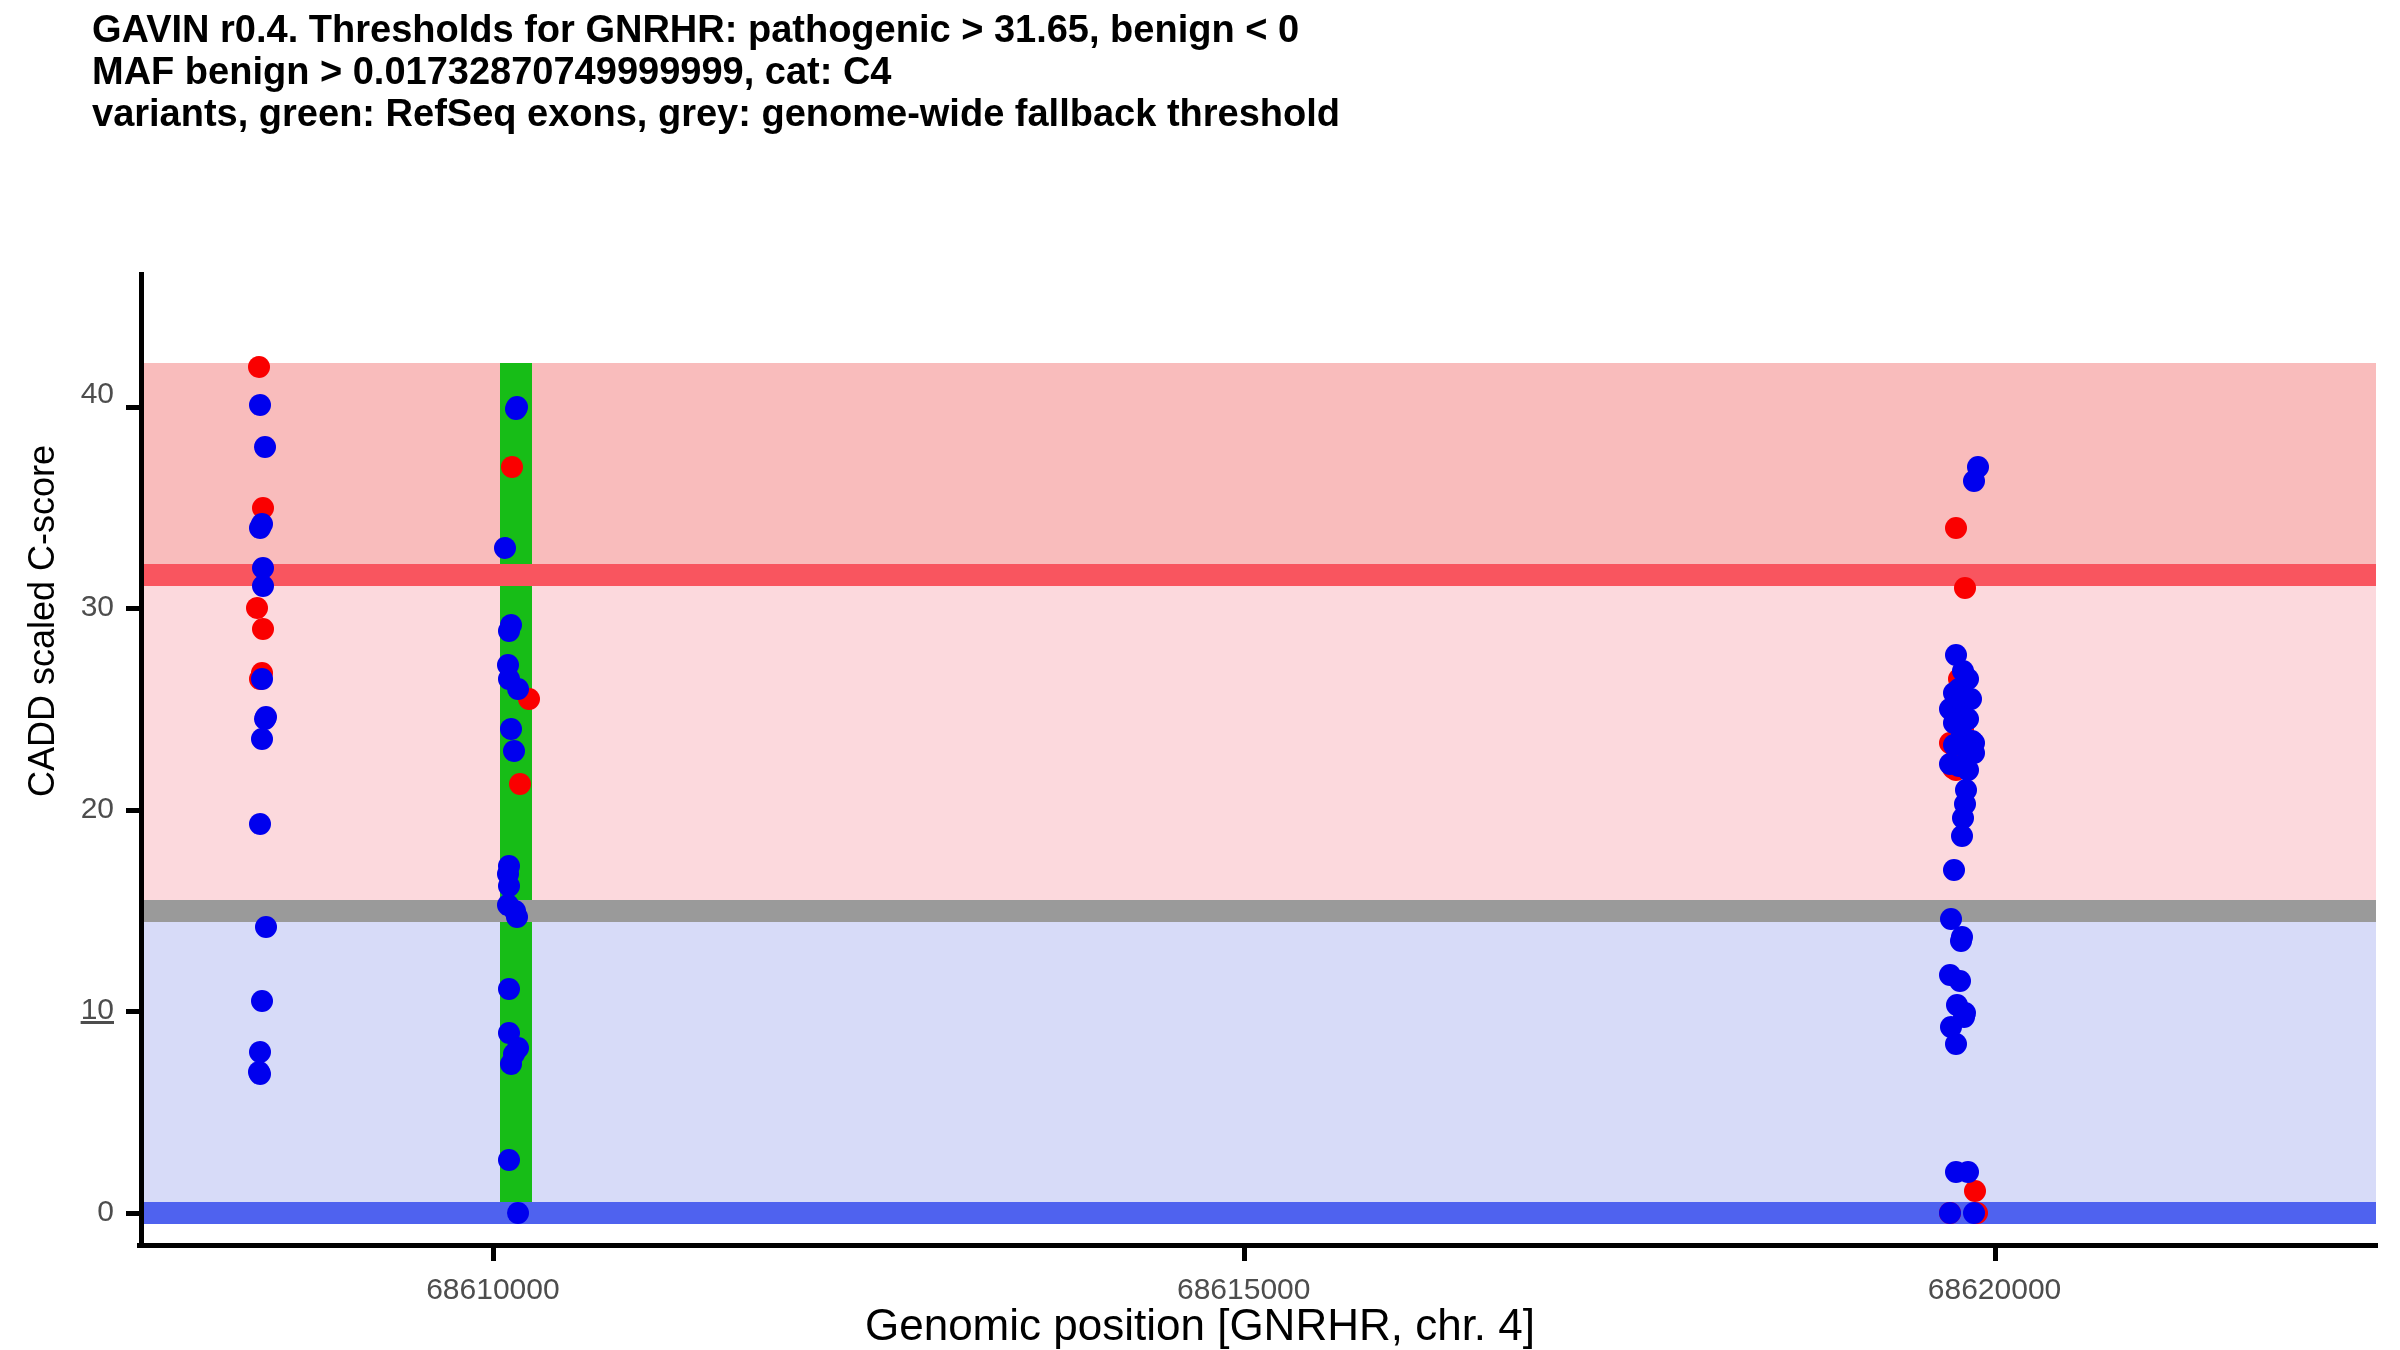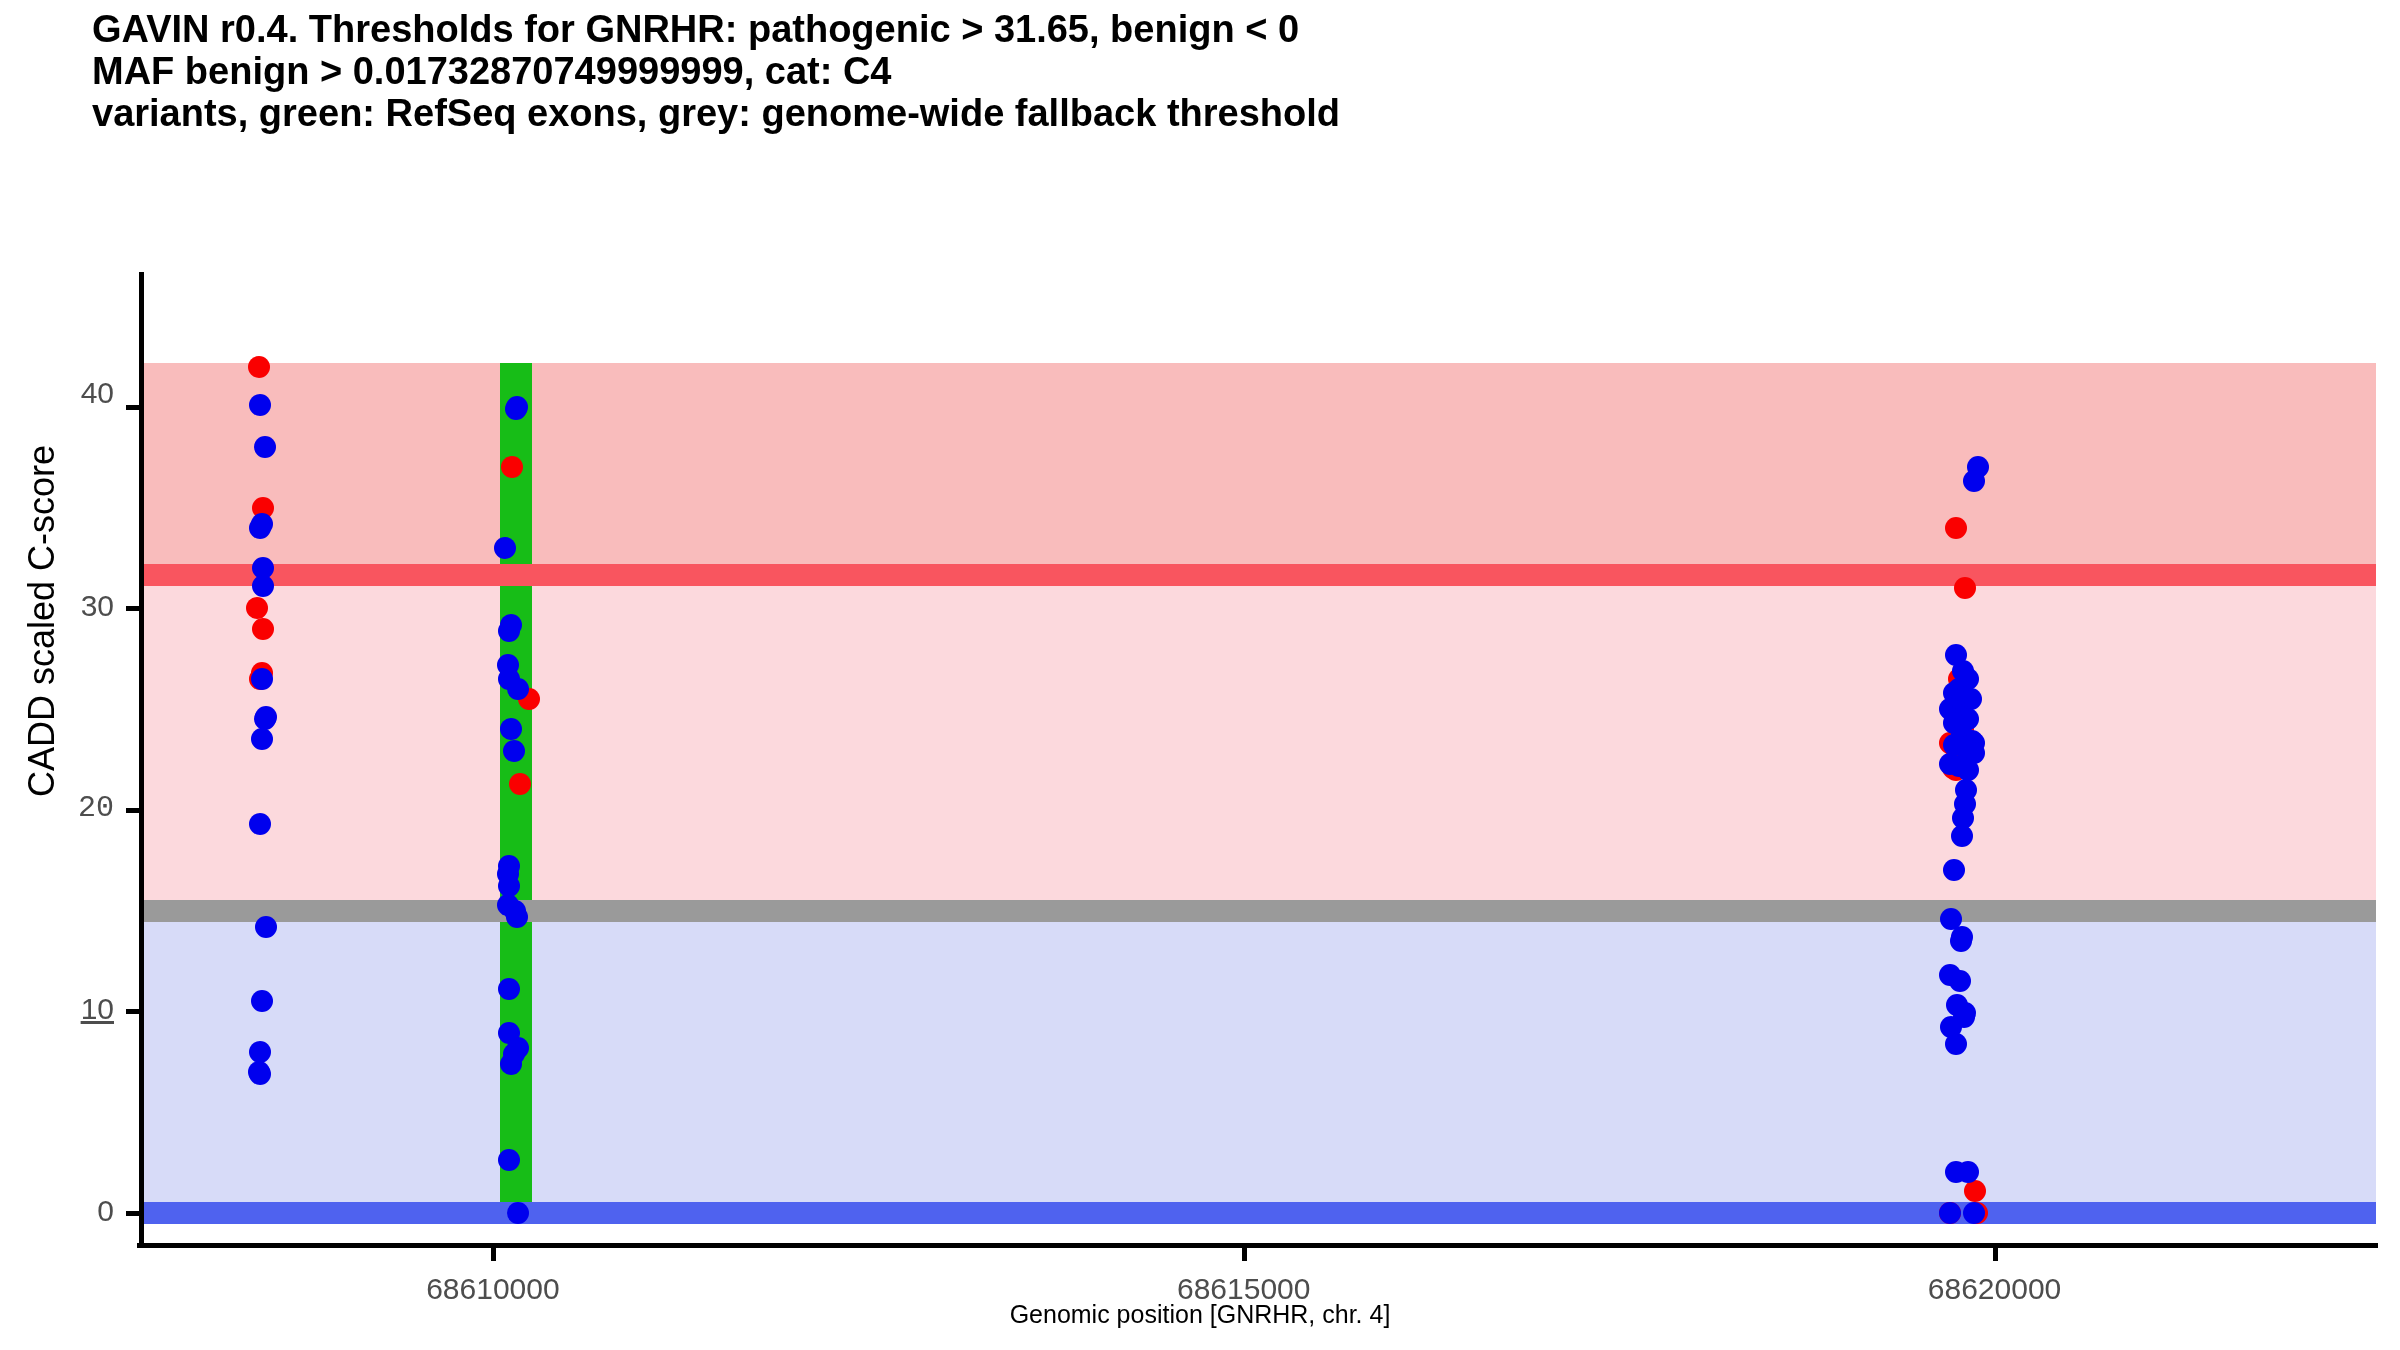--- a/index.html
+++ b/index.html
@@ -30,21 +30,21 @@
 
   .tick{position:absolute;background:#000000;}
   .ytick{width:13px;height:5px;left:126px;}
   .xtick{height:13px;width:5px;top:1248px;}
 
   .ylabel-txt{position:absolute;right:2286px;font-size:30px;color:#4d4d4d;text-align:right;white-space:nowrap;}
   .xlabel-txt{position:absolute;top:1272px;font-size:30px;color:#4d4d4d;text-align:center;white-space:nowrap;transform:translateX(-50%);}
 
   .axis-title-y{position:absolute;left:-258px;top:600px;width:600px;transform:rotate(-90deg);transform-origin:center center;
                 font-size:36px;color:#000000;text-align:center;white-space:nowrap;}
-  .axis-title-x{position:absolute;left:0;top:1300px;width:2400px;text-align:center;font-size:25px;color:#000000;}
+  .axis-title-x{position:absolute;left:0;top:1300px;width:2400px;text-align:center;font-size:44px;color:#000000;}
 </style>
 </head>
 <body>
 
 <div id="root">
 
   <div class="title-block">
     <div class="title-line">GAVIN r0.4. Thresholds for GNRHR: pathogenic &gt; 31.65, benign &lt; 0</div>
     <div class="title-line">MAF benign &gt; 0.01732870749999999, cat: C4</div>
     <div class="title-line">variants, green: RefSeq exons, grey: genome-wide fallback threshold</div>
@@ -167,21 +167,21 @@
 
   <div class="axis-line y-axis"></div>
   <div class="axis-line x-axis"></div>
 
   <div id="yticks">
       <div class="tick ytick" style="top: 1210.78px;"></div>
       <div class="ylabel-txt" style="top: 1193.78px;">0</div>
       <div class="tick ytick" style="top: 1009.32px;"></div>
       <div class="ylabel-txt" style="top: 992.323px; text-decoration: underline;">10</div>
       <div class="tick ytick" style="top: 807.865px;"></div>
-      <div class="ylabel-txt" style="top: 790.865px; font-family: Liberation Mono, monospace;">20</div>
+      <div class="ylabel-txt" style="top: 790.865px;">20</div>
       <div class="tick ytick" style="top: 606.406px;"></div>
       <div class="ylabel-txt" style="top: 589.406px;">30</div>
       <div class="tick ytick" style="top: 404.948px;"></div>
       <div class="ylabel-txt" style="top: 376px;">40</div>
     </div>
   <div id="xticks">
       <div class="tick xtick" style="left: 490.895px;"></div>
       <div class="xlabel-txt" style="left: 492.895px;">68610000</div>
       <div class="tick xtick" style="left: 1241.73px;"></div>
       <div class="xlabel-txt" style="left: 1243.73px;">68615000</div>

